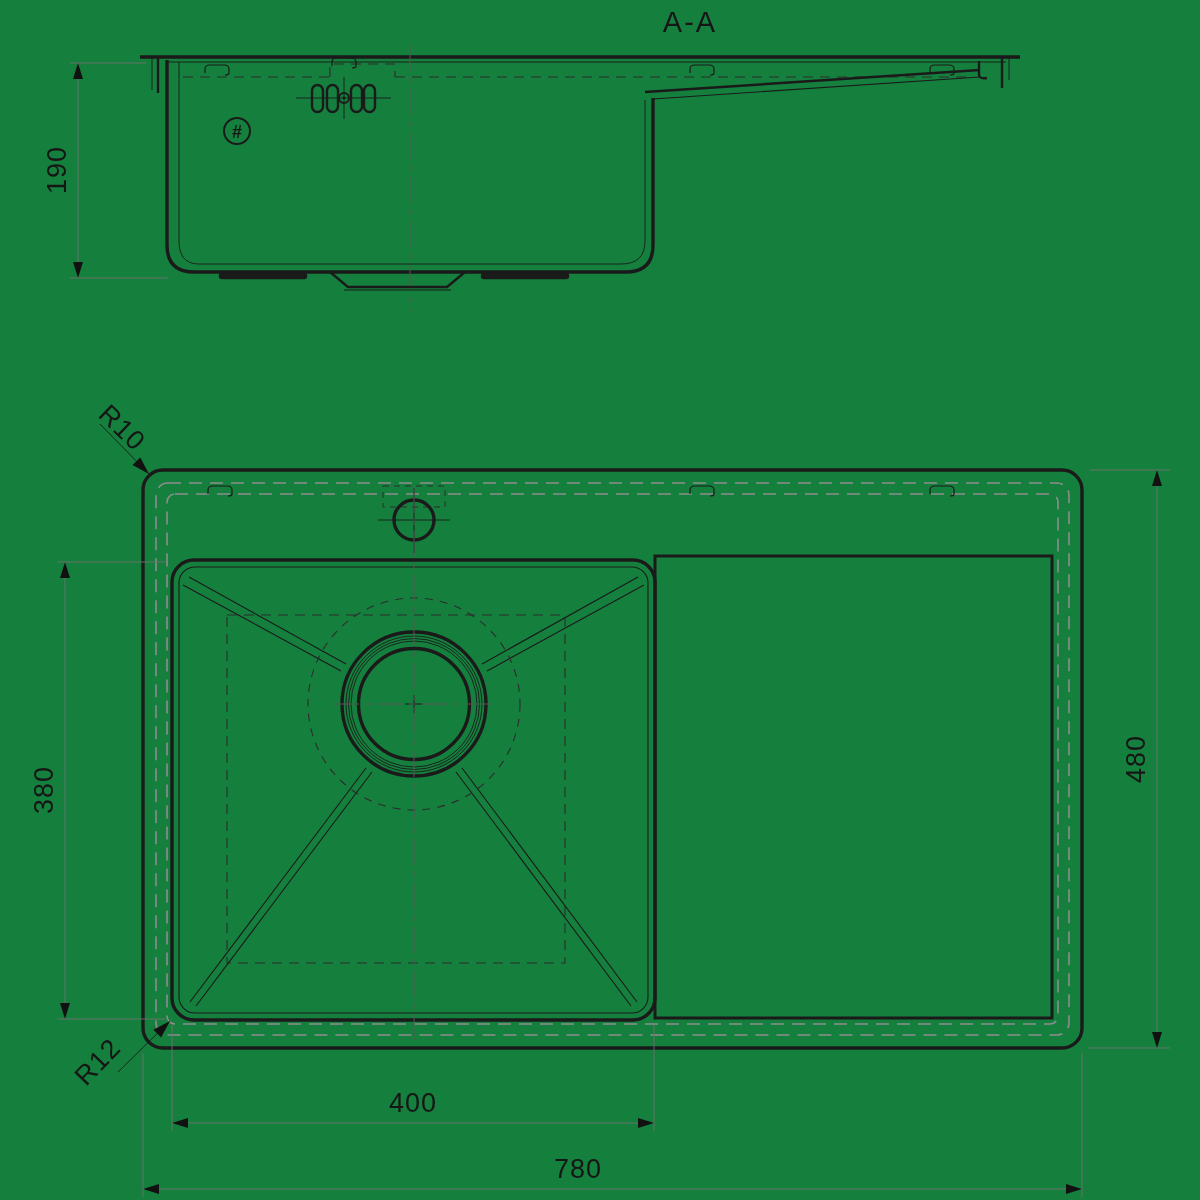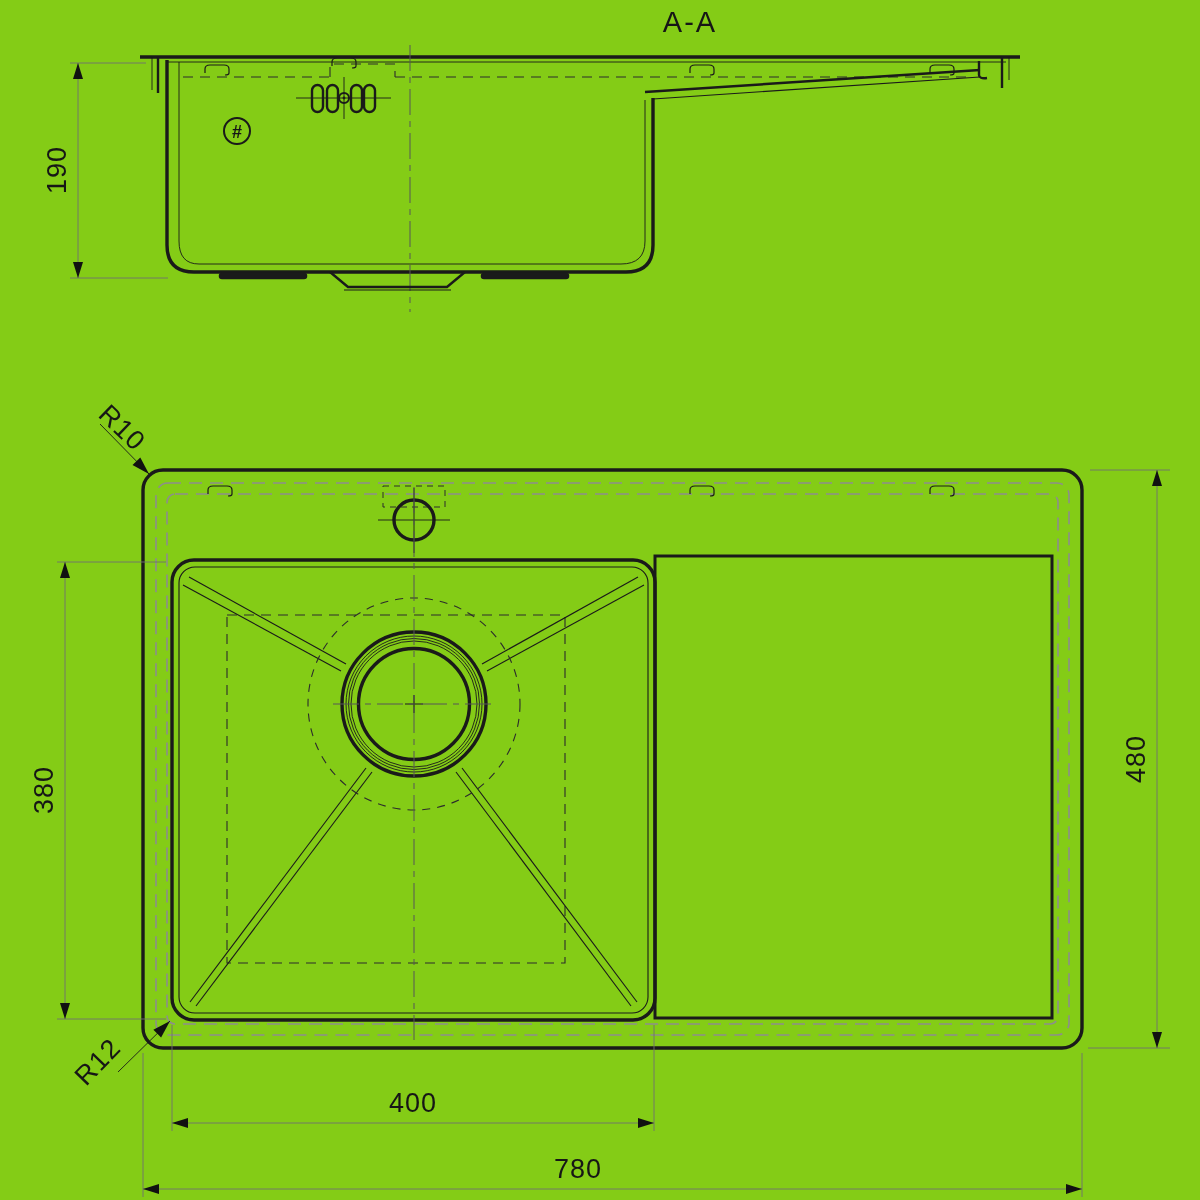--- a/index.html
+++ b/index.html
@@ -1,17 +1,17 @@
 <!DOCTYPE html>
 <html><head>
 <meta charset="utf-8">
 <style>
   html,body{margin:0;padding:0;background:#ffffff;}
   .sheet{
-    width:1200px;height:1200px;background:#84cc16;position:relative;
+    width:1200px;height:1200px;background:#15803d;position:relative;
     font-family:"Liberation Sans", sans-serif;
   }
   svg{display:block;}
   text{
     font-family:"Liberation Sans", sans-serif;
     fill:#161616;
   }
   .dimtext{font-size:27px;letter-spacing:1px;}
   .titletext{font-size:29px;letter-spacing:2px;}
   .hashtext{font-size:18px;font-weight:bold;}

